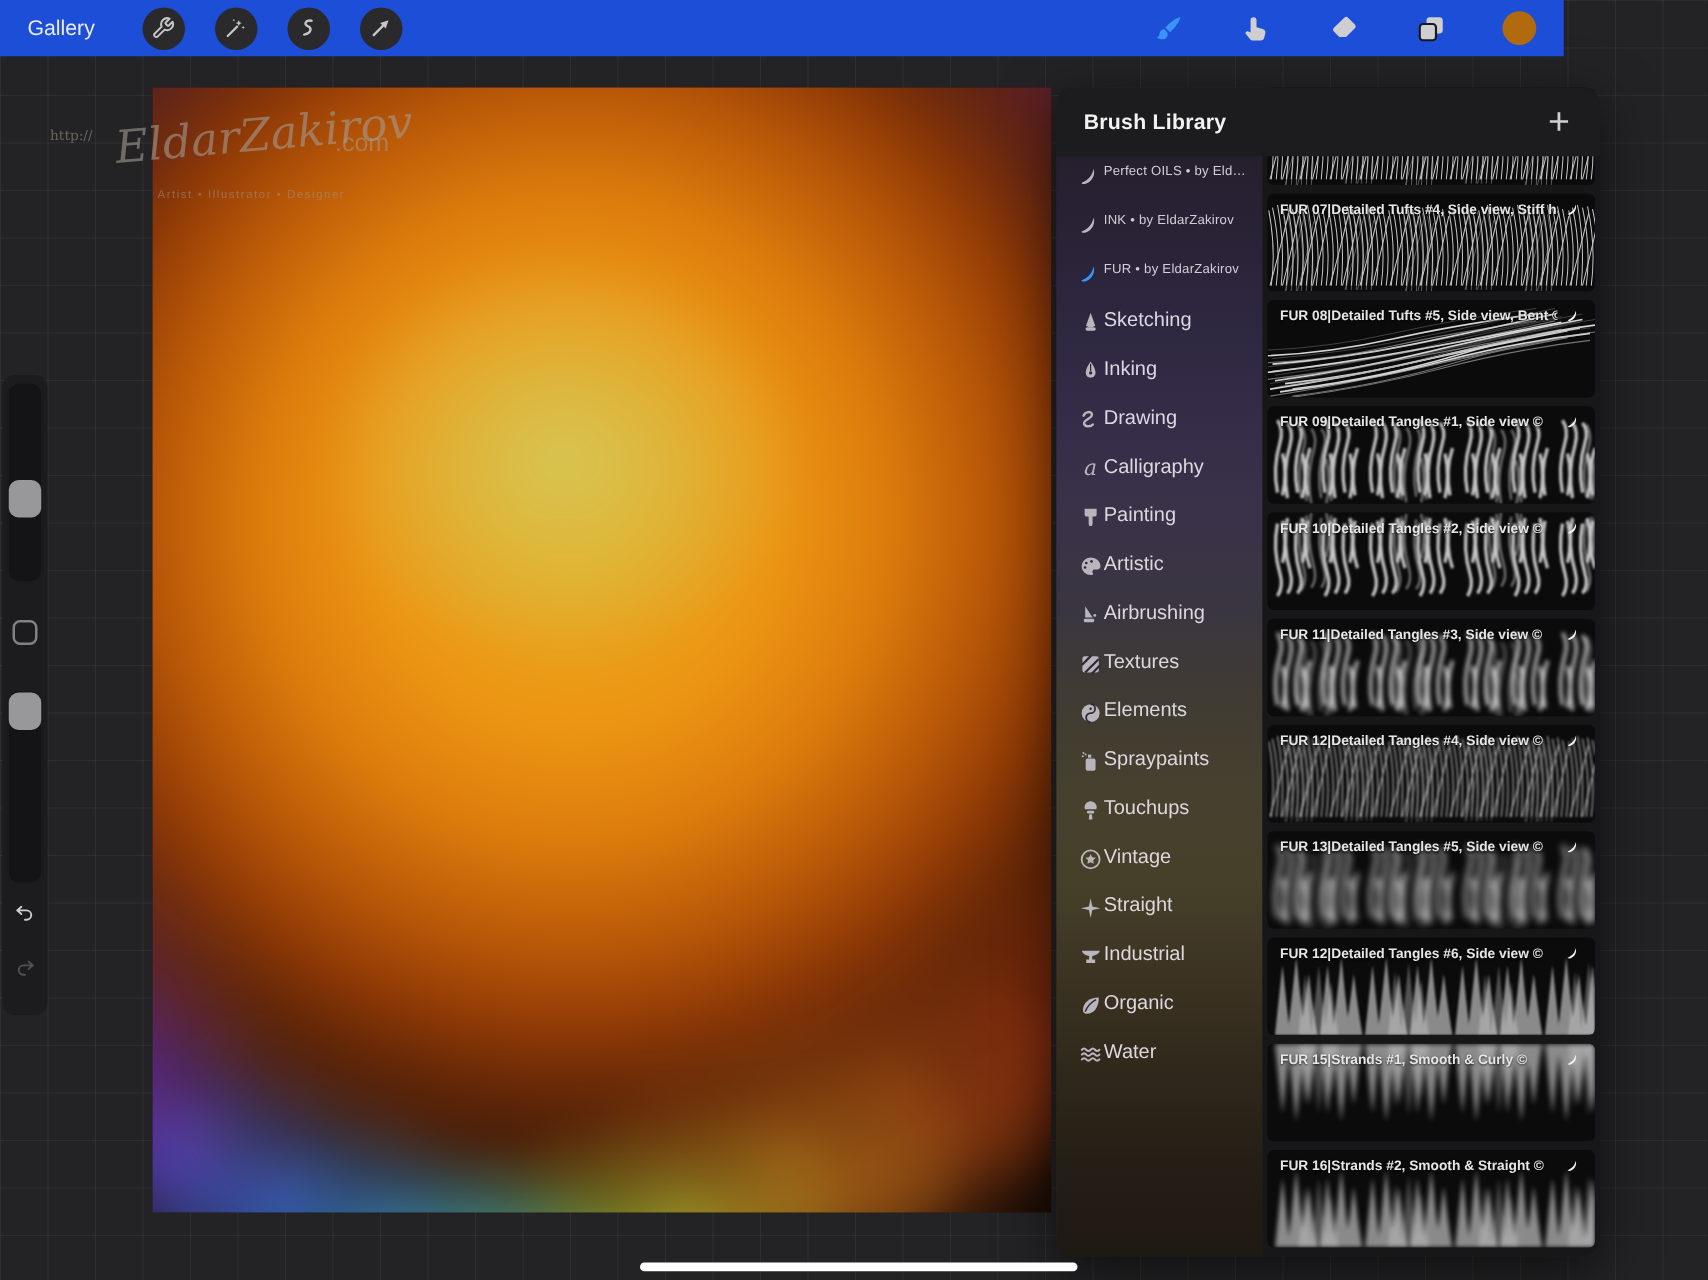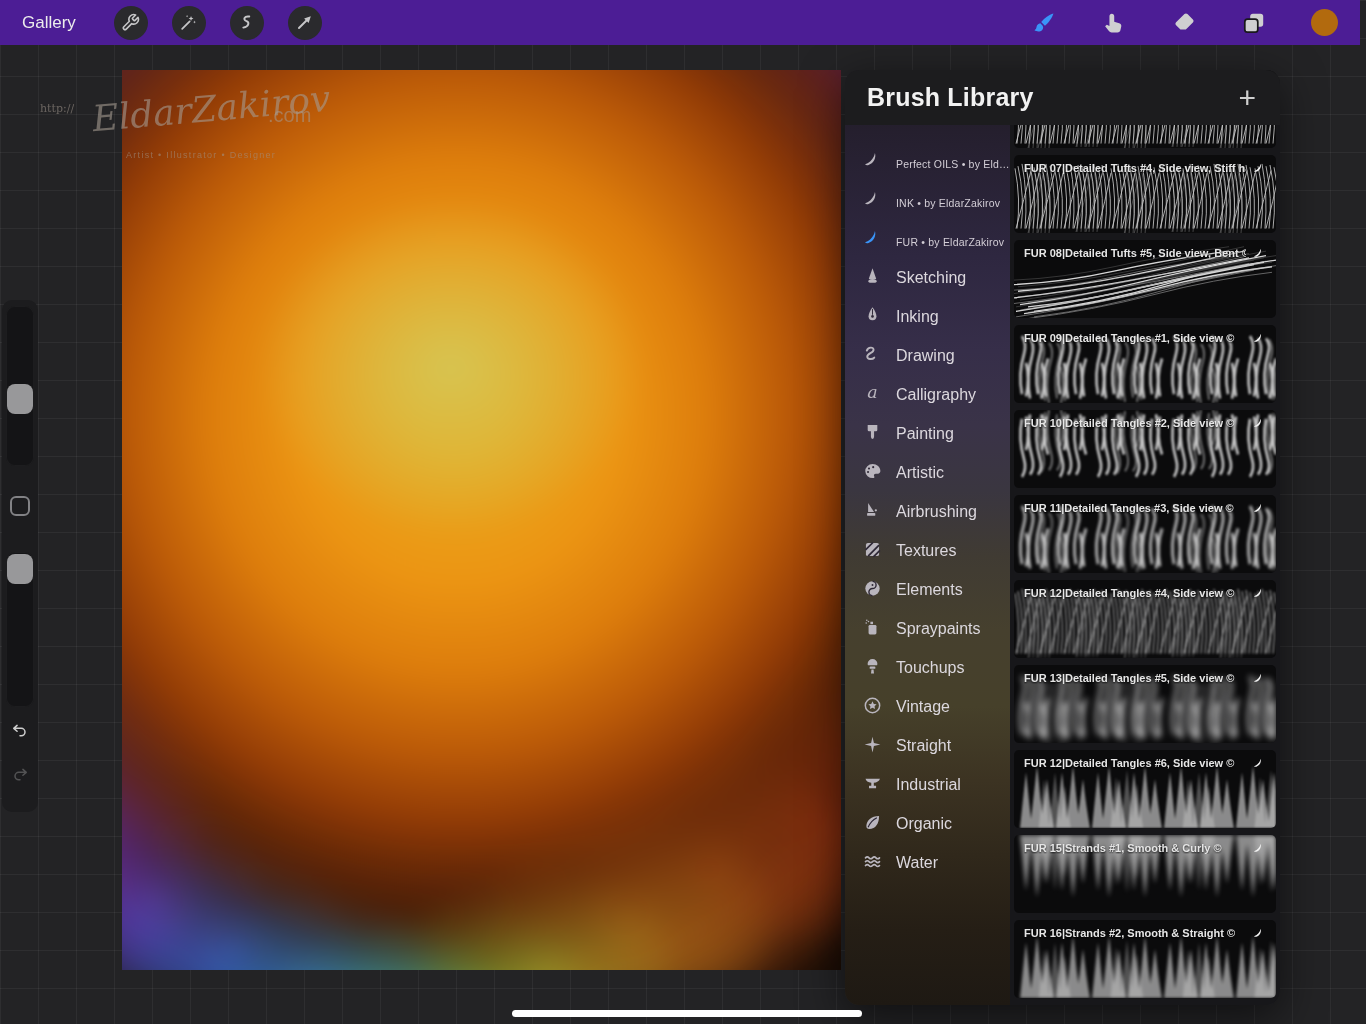--- a/index.html
+++ b/index.html
@@ -10,21 +10,21 @@
     background-image:
       linear-gradient(rgba(255,255,255,.05) 1px, transparent 1px),
       linear-gradient(90deg, rgba(255,255,255,.05) 1px, transparent 1px);
     background-size:38px 38px;
     position:relative;
     color:#ddd;
   }
   button{background:none;border:none;cursor:pointer;color:inherit;font-family:inherit;}
 
   
-  .topbar{position:absolute;left:0;top:0;width:1360px;height:45px;background:#4c1d95;z-index:30;
+  .topbar{position:absolute;left:0;top:0;width:1251px;height:45px;background:#1d4ed8;z-index:30;
           display:flex;align-items:center;justify-content:space-between;padding:0 14px 0 22px;}
   .tb-left{display:flex;align-items:center;gap:24px;}
   .gallery{font-size:17px;color:#ececec;margin-right:14px;}
   .tbc{width:34px;height:34px;border-radius:50%;background:#2a2a2d;display:flex;align-items:center;justify-content:center;color:#c6c6c8;}
   .tbc svg{width:19px;height:19px;}
   .tb-right{display:flex;align-items:center;gap:30px;padding-right:2px;}
   .tbi{width:40px;height:40px;display:flex;align-items:center;justify-content:center;color:#cfcfd1;}
   .tbi svg{width:26px;height:26px;}
   .tbi.active{color:var(--accent_blue,#3a94f8);}
   .swatch{width:27px;height:27px;border-radius:50%;background:var(--swatch_color,#b26a0e);display:block;}
@@ -74,33 +74,33 @@
   .ubtn{position:absolute;left:2px;width:32px;height:32px;color:#cfcfcf;display:flex;align-items:center;justify-content:center;}
   .ubtn svg{width:20px;height:20px;}
   .undo{top:414px;}
   .redo{top:458px;opacity:.3;}
 
   
   .panel{position:absolute;left:845px;top:70px;width:435px;height:935px;border-radius:14px;overflow:hidden;z-index:20;
          display:flex;box-shadow:0 12px 44px rgba(0,0,0,.55);}
   .cat-col{width:165px;height:100%;padding-top:61px;
     background:linear-gradient(180deg,#201b24 0%,#262030 8%,#2e2740 20%,#362e49 30%,#3a3348 38%,#3a3640 45%,#403b33 52%,#46402e 60%,#46402a 68%,#3c3322 76%,#30281b 84%,#251e15 92%,#1e1913 100%);}
-  .cat-row{height:39px;display:flex;align-items:flex-end;gap:13px;padding-left:17px;}
+  .cat-row{height:39px;display:flex;align-items:flex-start;padding-left:17px;}
   .cicon{width:21px;height:21px;flex:0 0 21px;color:#b9b5bd;}
   .cat-row.sel .cicon{color:var(--accent_blue,#3a94f8);}
   .cat-label{font-size:16px;color:#dcd8de;white-space:nowrap;overflow:hidden;text-overflow:ellipsis;max-width:118px;}
   .cat-row.set .cat-label{font-size:10.5px;color:#d3ced6;letter-spacing:.2px;}
   .prev-col{width:270px;height:100%;background:#17171a;padding:0 4px;}
   .tile{position:relative;width:262px;height:78px;background:#0b0b0c;border-radius:5px;margin-bottom:7px;overflow:hidden;}
   .fur{position:absolute;inset:0;width:100%;height:100%;}
   .fur.flip{transform:scaleY(-1);}
   .blabel{position:absolute;top:7px;left:10px;right:30px;font-size:11px;font-weight:700;color:#e6e6e6;white-space:nowrap;overflow:hidden;z-index:2;text-shadow:0 1px 2px rgba(0,0,0,.8);}
   .bswoosh{position:absolute;top:6px;right:7px;width:20px;height:14px;color:#f2f2f2;z-index:2;}
   .panel-header{position:absolute;left:0;top:0;width:435px;height:55px;background:#1c1c1e;display:flex;align-items:center;justify-content:space-between;padding:0 22px;z-index:5;}
-  .pl-title{font-size:25px;font-weight:700;color:#f2f2f2;letter-spacing:.2px;}
+  .pl-title{font-size:17px;font-weight:700;color:#f2f2f2;letter-spacing:.2px;}
   .plus{font-size:30px;font-weight:300;color:#cfcfcf;line-height:1;padding:0 2px;}
 
   
   .home{position:absolute;left:512px;top:1010px;width:350px;height:7px;border-radius:4px;background:#fff;z-index:40;}
 </style>
 </head>
 <body>
 
 <svg width="0" height="0" style="position:absolute">
   <defs>

